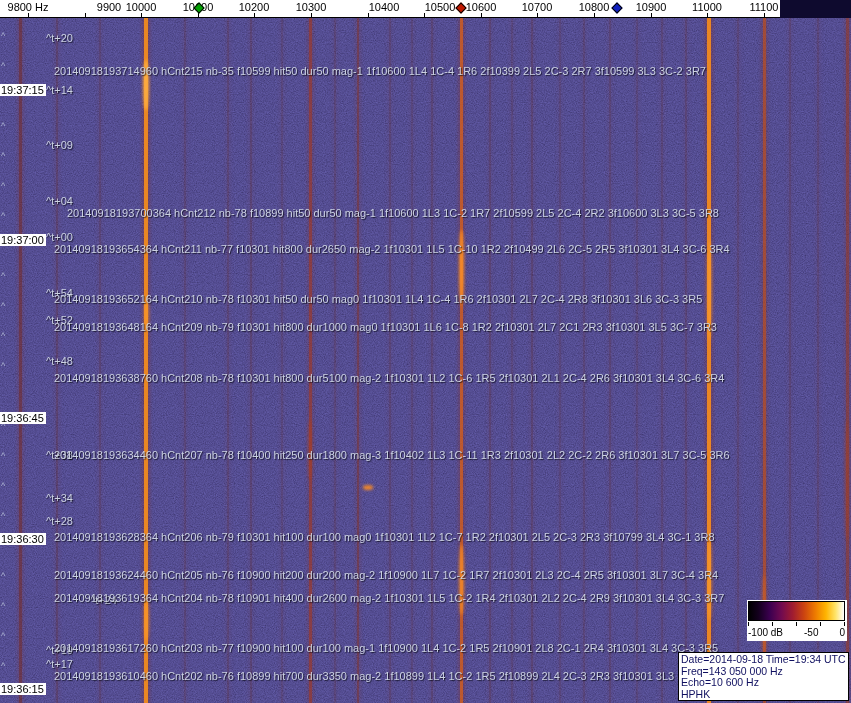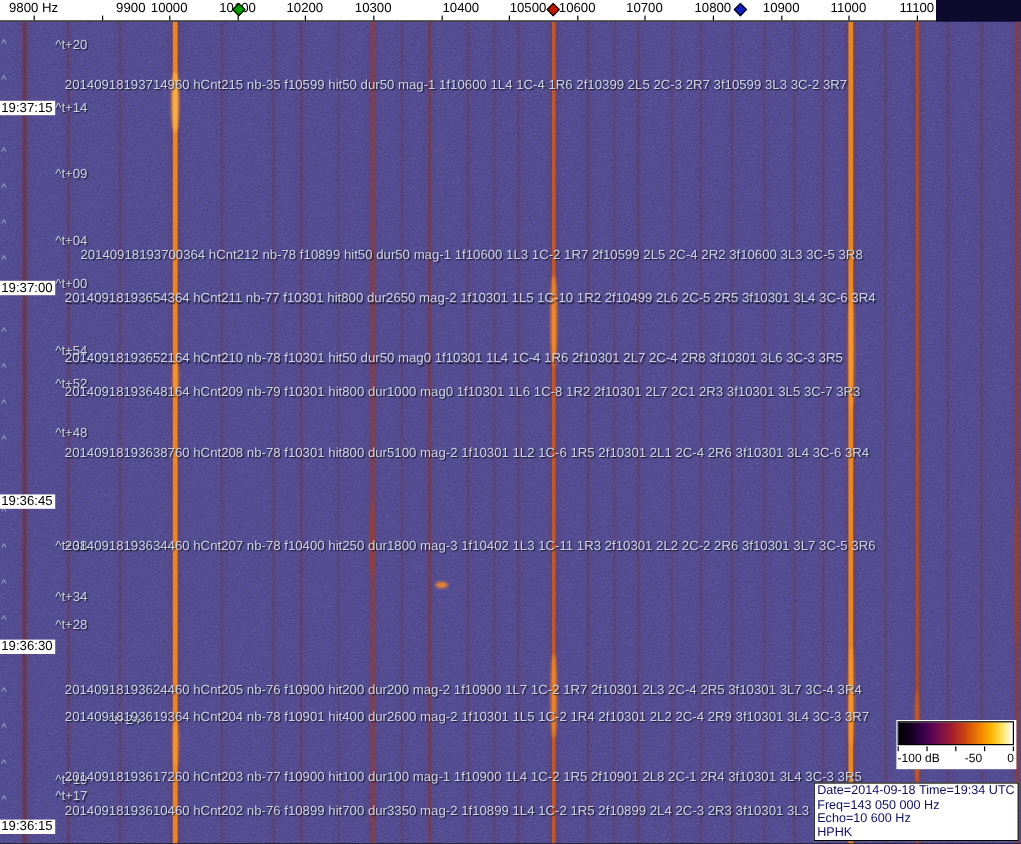--- a/index.html
+++ b/index.html
@@ -191,17 +191,18 @@
     <div class="emarker" style="left: 46px; top: 595px; margin-left: 44px;">^t+24</div>
     <div class="emarker" style="left: 46px; top: 645px;">^t+19</div>
     <div class="emarker" style="left: 46px; top: 659px;">^t+17</div>
     <div class="eline" style="left: 54px; top: 66px;">20140918193714960 hCnt215 nb-35 f10599 hit50 dur50 mag-1 1f10600 1L4 1C-4 1R6 2f10399 2L5 2C-3 2R7 3f10599 3L3 3C-2 3R7</div>
     <div class="eline" style="left: 67px; top: 208px;">20140918193700364 hCnt212 nb-78 f10899 hit50 dur50 mag-1 1f10600 1L3 1C-2 1R7 2f10599 2L5 2C-4 2R2 3f10600 3L3 3C-5 3R8</div>
     <div class="eline" style="left: 54px; top: 244px;">20140918193654364 hCnt211 nb-77 f10301 hit800 dur2650 mag-2 1f10301 1L5 1C-10 1R2 2f10499 2L6 2C-5 2R5 3f10301 3L4 3C-6 3R4</div>
     <div class="eline" style="left: 54px; top: 294px;">20140918193652164 hCnt210 nb-78 f10301 hit50 dur50 mag0 1f10301 1L4 1C-4 1R6 2f10301 2L7 2C-4 2R8 3f10301 3L6 3C-3 3R5</div>
     <div class="eline" style="left: 54px; top: 322px;">20140918193648164 hCnt209 nb-79 f10301 hit800 dur1000 mag0 1f10301 1L6 1C-8 1R2 2f10301 2L7 2C1 2R3 3f10301 3L5 3C-7 3R3</div>
     <div class="eline" style="left: 54px; top: 373px;">20140918193638760 hCnt208 nb-78 f10301 hit800 dur5100 mag-2 1f10301 1L2 1C-6 1R5 2f10301 2L1 2C-4 2R6 3f10301 3L4 3C-6 3R4</div>
     <div class="eline" style="left: 54px; top: 450px;">20140918193634460 hCnt207 nb-78 f10400 hit250 dur1800 mag-3 1f10402 1L3 1C-11 1R3 2f10301 2L2 2C-2 2R6 3f10301 3L7 3C-5 3R6</div>
+    <div class="eline" style="left: 54px; top: 532px;">20140918193628364 hCnt206 nb-79 f10301 hit100 dur100 mag0 1f10301 1L2 1C-7 1R2 2f10301 2L5 2C-3 2R3 3f10799 3L4 3C-1 3R8</div>
     <div class="eline" style="left: 54px; top: 570px;">20140918193624460 hCnt205 nb-76 f10900 hit200 dur200 mag-2 1f10900 1L7 1C-2 1R7 2f10301 2L3 2C-4 2R5 3f10301 3L7 3C-4 3R4</div>
     <div class="eline" style="left: 54px; top: 593px;">20140918193619364 hCnt204 nb-78 f10901 hit400 dur2600 mag-2 1f10301 1L5 1C-2 1R4 2f10301 2L2 2C-4 2R9 3f10301 3L4 3C-3 3R7</div>
     <div class="eline" style="left: 54px; top: 643px;">20140918193617260 hCnt203 nb-77 f10900 hit100 dur100 mag-1 1f10900 1L4 1C-2 1R5 2f10901 2L8 2C-1 2R4 3f10301 3L4 3C-3 3R5</div>
     <div class="eline" style="left: 54px; top: 671px;">20140918193610460 hCnt202 nb-76 f10899 hit700 dur3350 mag-2 1f10899 1L4 1C-2 1R5 2f10899 2L4 2C-3 2R3 3f10301 3L3 3C-6 3R4</div>
   </div>
 
 </body></html>

